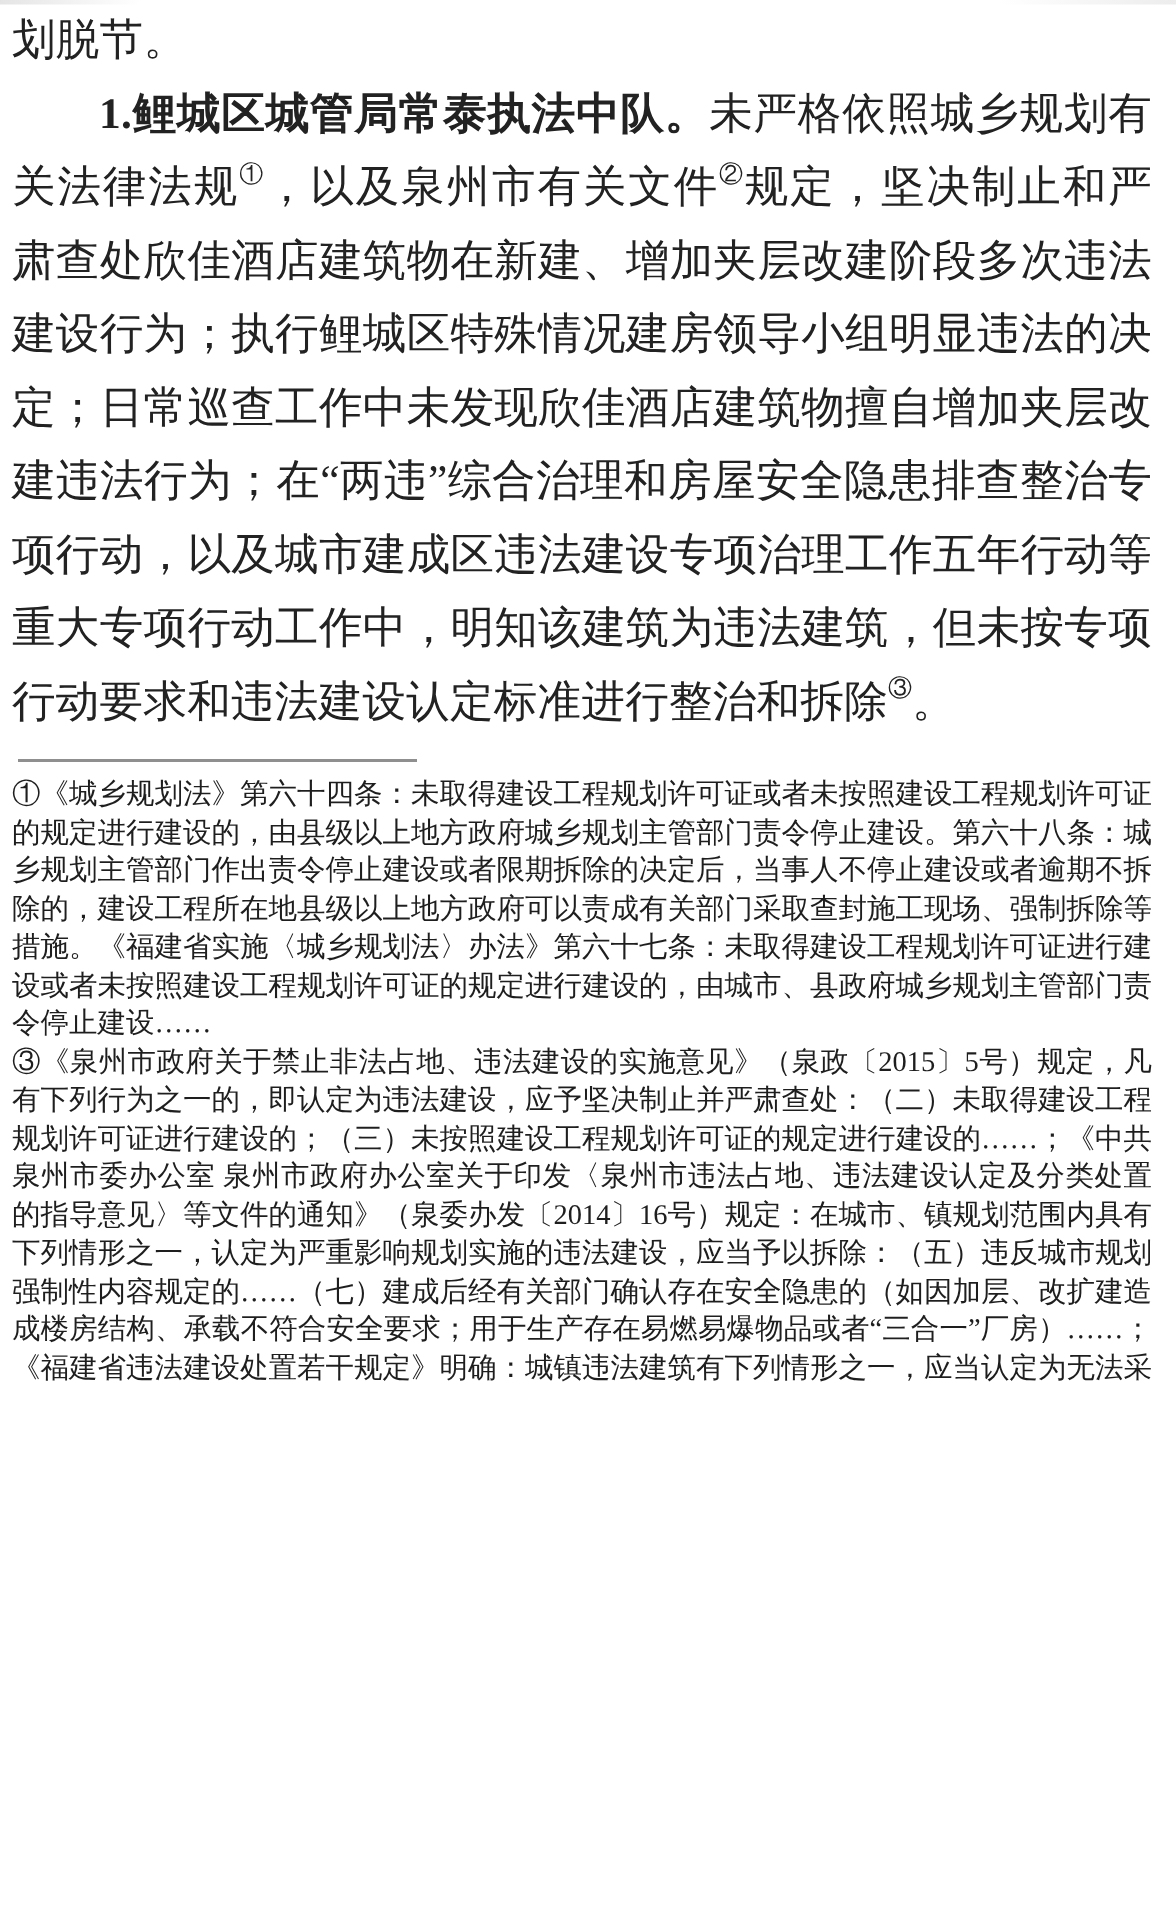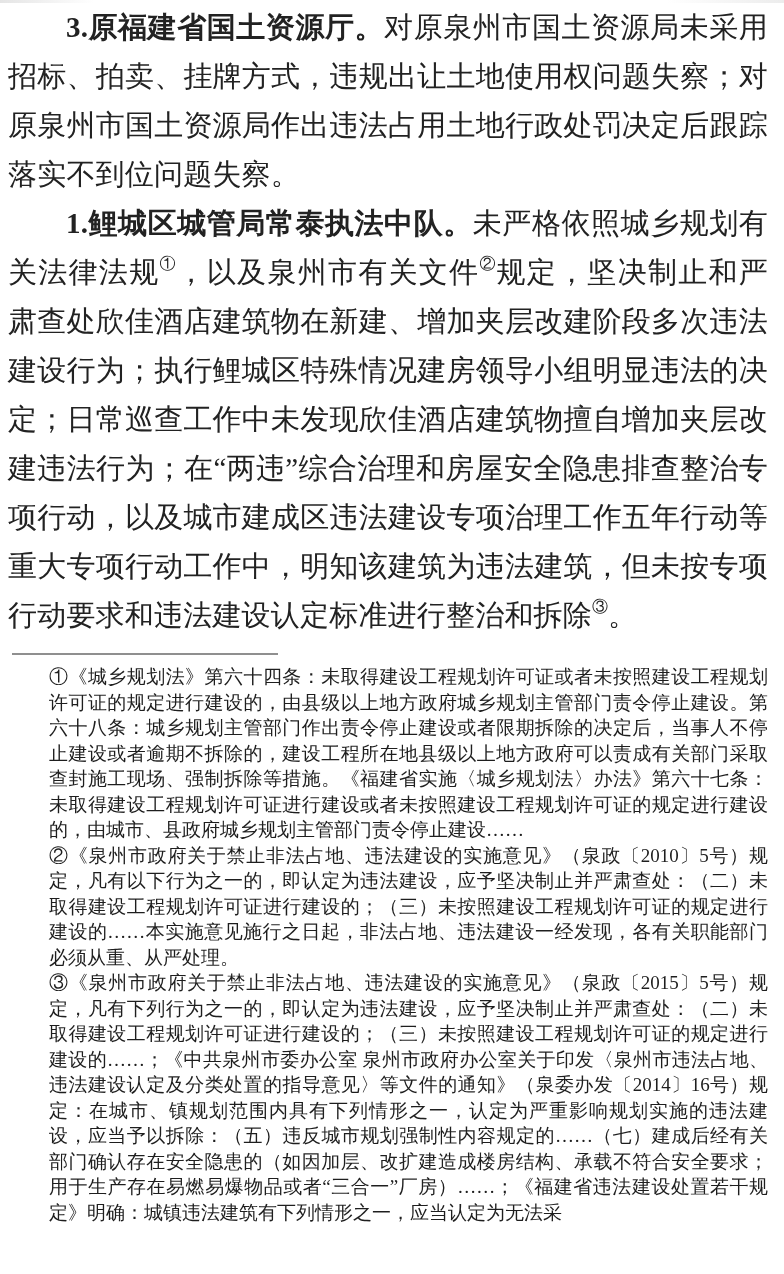--- a/index.html
+++ b/index.html
@@ -54,38 +54,36 @@
     border-top: 2px solid #8f8f8f;
     width: 266px;
     margin: 13px 0 9px 4px;
   }
   .footnotes {
     font-size: 19px;
     line-height: 25.5px;
     text-align: justify;
     text-justify: inter-ideograph;
     color: #1e1e1e;
-    margin-left: 41px;
   }
   .footnote {
     margin: 0;
   }
   .footnote-marker { letter-spacing: 0; }
 </style>
 </head>
 <body>
 
 <div class="page">
   <div class="scan-edge"></div>
 
   <div class="main-text" id="main-text">
-      <p class="para"><span class="seg lead">3.原福建省国土资源厅。</span><span class="seg">对原泉州市国土资源局未采用招标、拍卖、挂牌方式，违规出让土地使用权问题失察；对原泉州市国土资源局作出违法占用土地行政处罚决定后跟踪落实不到位问题失察。</span></p>
+      <p class="para no-indent"><span class="seg">划脱节。</span></p>
       <p class="para"><span class="seg lead">1.鲤城区城管局常泰执法中队。</span><span class="seg">未严格依照城乡规划有关法律法规</span><sup class="fn-ref">①</sup><span class="seg">，以及泉州市有关文件</span><sup class="fn-ref">②</sup><span class="seg">规定，坚决制止和严肃查处欣佳酒店建筑物在新建、增加夹层改建阶段多次违法建设行为；执行鲤城区特殊情况建房领导小组明显违法的决定；日常巡查工作中未发现欣佳酒店建筑物擅自增加夹层改建违法行为；在“两违”综合治理和房屋安全隐患排查整治专项行动，以及城市建成区违法建设专项治理工作五年行动等重大专项行动工作中，明知该建筑为违法建筑，但未按专项行动要求和违法建设认定标准进行整治和拆除</span><sup class="fn-ref">③</sup><span class="seg">。</span></p>
     </div>
 
   <hr class="footnote-separator">
 
   <div class="footnotes" id="footnotes">
       <p class="footnote"><span class="footnote-marker">①</span><span class="footnote-text">《城乡规划法》第六十四条：未取得建设工程规划许可证或者未按照建设工程规划许可证的规定进行建设的，由县级以上地方政府城乡规划主管部门责令停止建设。第六十八条：城乡规划主管部门作出责令停止建设或者限期拆除的决定后，当事人不停止建设或者逾期不拆除的，建设工程所在地县级以上地方政府可以责成有关部门采取查封施工现场、强制拆除等措施。《福建省实施〈城乡规划法〉办法》第六十七条：未取得建设工程规划许可证进行建设或者未按照建设工程规划许可证的规定进行建设的，由城市、县政府城乡规划主管部门责令停止建设……</span></p>
-      <p class="footnote"><span class="footnote-marker">②</span><span class="footnote-text">《泉州市政府关于禁止非法占地、违法建设的实施意见》（泉政〔2010〕5号）规定，凡有以下行为之一的，即认定为违法建设，应予坚决制止并严肃查处：（二）未取得建设工程规划许可证进行建设的；（三）未按照建设工程规划许可证的规定进行建设的……本实施意见施行之日起，非法占地、违法建设一经发现，各有关职能部门必须从重、从严处理。</span></p>
       <p class="footnote"><span class="footnote-marker">③</span><span class="footnote-text">《泉州市政府关于禁止非法占地、违法建设的实施意见》（泉政〔2015〕5号）规定，凡有下列行为之一的，即认定为违法建设，应予坚决制止并严肃查处：（二）未取得建设工程规划许可证进行建设的；（三）未按照建设工程规划许可证的规定进行建设的……；《中共泉州市委办公室 泉州市政府办公室关于印发〈泉州市违法占地、违法建设认定及分类处置的指导意见〉等文件的通知》（泉委办发〔2014〕16号）规定：在城市、镇规划范围内具有下列情形之一，认定为严重影响规划实施的违法建设，应当予以拆除：（五）违反城市规划强制性内容规定的……（七）建成后经有关部门确认存在安全隐患的（如因加层、改扩建造成楼房结构、承载不符合安全要求；用于生产存在易燃易爆物品或者“三合一”厂房）……；《福建省违法建设处置若干规定》明确：城镇违法建筑有下列情形之一，应当认定为无法采</span></p>
     </div>
 </div>
 
 </body></html>

